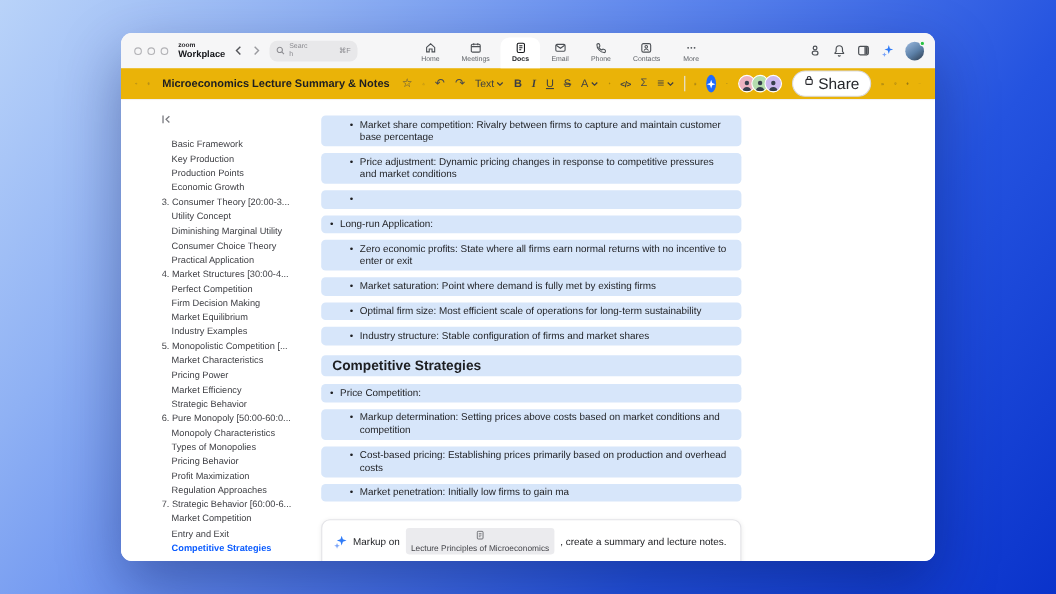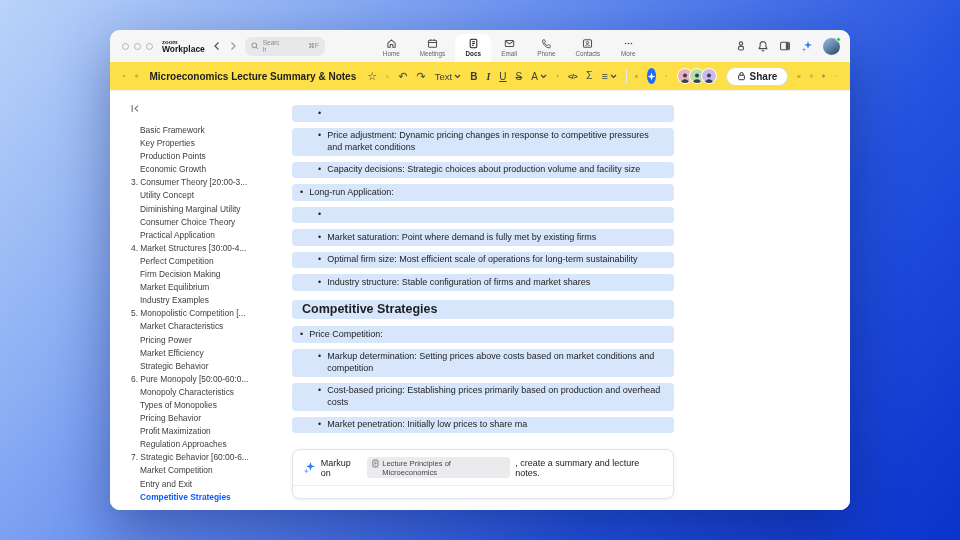--- a/index.html
+++ b/index.html
@@ -29,64 +29,64 @@
   .tab.active { background:#fff; border-radius:8px 8px 0 0; }
   .tab.active .tlabel { color:#1c1e22; font-weight:700; }
   .tab.active svg { color:#17181b; }
   .tright { display:flex; align-items:center; gap:10px; margin-left:auto; color:#4c5055; }
   .avatar-sm { width:17px; height:17px; border-radius:50%; position:relative;
                background:linear-gradient(145deg,#9dbbe0 0%,#5b7fa6 55%,#2d3b4c 100%); }
   .avatar-sm .pres { position:absolute; right:-1px; top:-1px; width:5px; height:5px; border-radius:50%;
                      background:#27c440; border:1px solid #f6f6f7; }
 
   
-  .toolbar { height:29px; background:#fde047; display:flex; align-items:center; padding:0 13px; gap:9px;
+  .toolbar { height:29px; background:#eab308; display:flex; align-items:center; padding:0 13px; gap:9px;
              border-bottom:1px solid #f1f1f3; color:#3c3e43; }
   .tb { display:flex; align-items:center; gap:2px; font-size:9.5px; color:#3c3e43; background:none; border:none; }
   .doc-title { font-size:10px; font-weight:700; color:#1d1e22; margin:0 2px; white-space:nowrap; }
   .glyph { font-size:11px; line-height:1; color:#47484d; }
   .letter { font-size:10px; font-weight:700; }
   .lt-i { font-style:italic; font-weight:600; font-family:"Liberation Serif","DejaVu Serif",serif; }
   .lt-u { text-decoration:underline; font-weight:400; }
   .lt-s { text-decoration:line-through; font-weight:400; }
   .code-gl { font-size:7.5px; font-weight:700; letter-spacing:-.5px; }
   .ai-circle { width:16px; height:16px; border-radius:50%; background:#1f6bff; display:flex;
                align-items:center; justify-content:center; }
   .divider { width:1px; height:14px; background:#e7e7ea; }
   .collabs { display:flex; margin-left:auto; }
   .collab { width:16px; height:16px; border-radius:50%; border:1.5px solid #fff; margin-left:-4px;
             display:flex; align-items:flex-end; justify-content:center; overflow:hidden; }
   .collab:first-child { margin-left:0; }
   .share-btn { display:flex; align-items:flex-start; gap:4px; border:1px solid #d9d9dd; border-radius:12px;
-               padding:3px 10px; font-size:10px; font-weight:700; color:#26272b; background:#fff; }
+               padding:3px 10px; font-size:14px; font-weight:400; color:#26272b; background:#fff; }
 
   
   .appbody { display:flex; height:419px; background:#fff; }
-  .sidebar { width:180px; padding:13px 6px 0 21px; flex-shrink:0; }
+  .sidebar { width:180px; padding:13px 6px 0 37px; flex-shrink:0; }
   .collapse-ic { color:#7a7b80; margin-bottom:7px; }
   .sb-item { font-size:8.4px; color:#3c3d42; line-height:13.1px; white-space:nowrap; overflow:hidden;
              text-overflow:ellipsis; cursor:default; }
   .sb-item.lvl2 { padding-left:9px; }
   .sb-item.active { color:#0b5cff; font-weight:700; }
 
   .main { flex:1; padding:14px 0 0 2px; }
   .doccol { width:382px; }
   .block { background:#d7e6fa; border-radius:4px; margin-bottom:6px; padding:2.5px 8px;
            font-size:9px; line-height:11.5px; color:#1d1e21; display:flex; }
   .block .bdot { margin-right:6px; }
   .block.lvl1 { padding-left:8px; }
   .block.lvl2 { padding-left:26px; }
   .block.heading { font-size:12.5px; font-weight:700; padding:4px 10px; margin:9px 0 7px; display:block; }
 
   
   .ai-card { width:382px; margin-top:16px; background:#fff; border:1px solid #e3e3e7; border-radius:8px;
              box-shadow:0 1px 5px rgba(0,0,0,.07); }
   .ai-row1 { display:flex; align-items:center; gap:5px; padding:7px 10px; font-size:9px; color:#212226; }
-  .chip { display:inline-flex; align-items:flex-start; gap:3px; background:#ebebee; border-radius:3px;
-          padding:1.5px 5px; font-size:7.6px; color:#46474c; }
+  .chip { display:inline-flex; align-items:center; gap:3px; background:#ebebee; border-radius:3px;
+          padding:1.5px 5px; font-size:7.6px; color:#46474c;flex-direction:column; }
   .ai-row2 { display:flex; align-items:center; justify-content:space-between; border-top:1px solid #ededf0;
              padding:6px 10px; }
 </style>
 </head>
 <body>
 
 <div class="bg">
   <div class="window">
 
     <div class="titlebar">
@@ -297,21 +297,21 @@
     </div>
 
     <div class="appbody">
       <aside class="sidebar">
         <svg class="collapse-ic" width="10" height="9" viewBox="0 0 10 9">
             <path d="M1.2 1v7" stroke="#7a7b80" stroke-width="1.2"></path>
             <path d="M7 1.6L4 4.5 7 7.4" fill="none" stroke="#7a7b80" stroke-width="1.2"></path>
           </svg>
         <div id="sidebar-list">
             <div class="sb-item lvl2">Basic Framework</div>
-            <div class="sb-item lvl2">Key Properties</div>
+            <div class="sb-item lvl2">Key Production</div>
             <div class="sb-item lvl2">Production Points</div>
             <div class="sb-item lvl2">Economic Growth</div>
             <div class="sb-item lvl1">3. Consumer Theory [20:00-3...</div>
             <div class="sb-item lvl2">Utility Concept</div>
             <div class="sb-item lvl2">Diminishing Marginal Utility</div>
             <div class="sb-item lvl2">Consumer Choice Theory</div>
             <div class="sb-item lvl2">Practical Application</div>
             <div class="sb-item lvl1">4. Market Structures [30:00-4...</div>
             <div class="sb-item lvl2">Perfect Competition</div>
             <div class="sb-item lvl2">Firm Decision Making</div>
@@ -333,35 +333,36 @@
             <div class="sb-item lvl2">Entry and Exit</div>
             <div class="sb-item lvl2 active">Competitive Strategies</div>
           </div>
       </aside>
 
       <main class="main">
         <div class="doccol">
           <div id="doc-blocks">
               <div class="block lvl2">
                 <span class="bdot">•</span>
+                <span>Market share competition: Rivalry between firms to capture and maintain customer base percentage</span>
               </div>
               <div class="block lvl2">
                 <span class="bdot">•</span>
                 <span>Price adjustment: Dynamic pricing changes in response to competitive pressures and market conditions</span>
               </div>
               <div class="block lvl2">
                 <span class="bdot">•</span>
-                <span>Capacity decisions: Strategic choices about production volume and facility size</span>
               </div>
               <div class="block lvl1">
                 <span class="bdot">•</span>
                 <span>Long-run Application:</span>
               </div>
               <div class="block lvl2">
                 <span class="bdot">•</span>
+                <span>Zero economic profits: State where all firms earn normal returns with no incentive to enter or exit</span>
               </div>
               <div class="block lvl2">
                 <span class="bdot">•</span>
                 <span>Market saturation: Point where demand is fully met by existing firms</span>
               </div>
               <div class="block lvl2">
                 <span class="bdot">•</span>
                 <span>Optimal firm size: Most efficient scale of operations for long-term sustainability</span>
               </div>
               <div class="block lvl2">
@@ -376,21 +377,21 @@
               <div class="block lvl2">
                 <span class="bdot">•</span>
                 <span>Markup determination: Setting prices above costs based on market conditions and competition</span>
               </div>
               <div class="block lvl2">
                 <span class="bdot">•</span>
                 <span>Cost-based pricing: Establishing prices primarily based on production and overhead costs</span>
               </div>
               <div class="block lvl2">
                 <span class="bdot">•</span>
-                <span>Market penetration: Initially low prices to share ma</span>
+                <span>Market penetration: Initially low firms to gain ma</span>
               </div>
             </div>
 
           <div class="ai-card">
             <div class="ai-row1">
               <svg width="13" height="13" viewBox="0 0 13 13">
                   <path d="M7.6 1l1.1 3.3L12 5.4 8.7 6.5 7.6 9.8 6.5 6.5 3.2 5.4l3.3-1.1z" fill="#2f7bf7"></path>
                   <path d="M3.4 7.6l.7 1.9 1.9.7-1.9.7-.7 1.9-.7-1.9-1.9-.7 1.9-.7z" fill="#7aa4f9"></path>
                 </svg>
               <span>Markup on</span>

